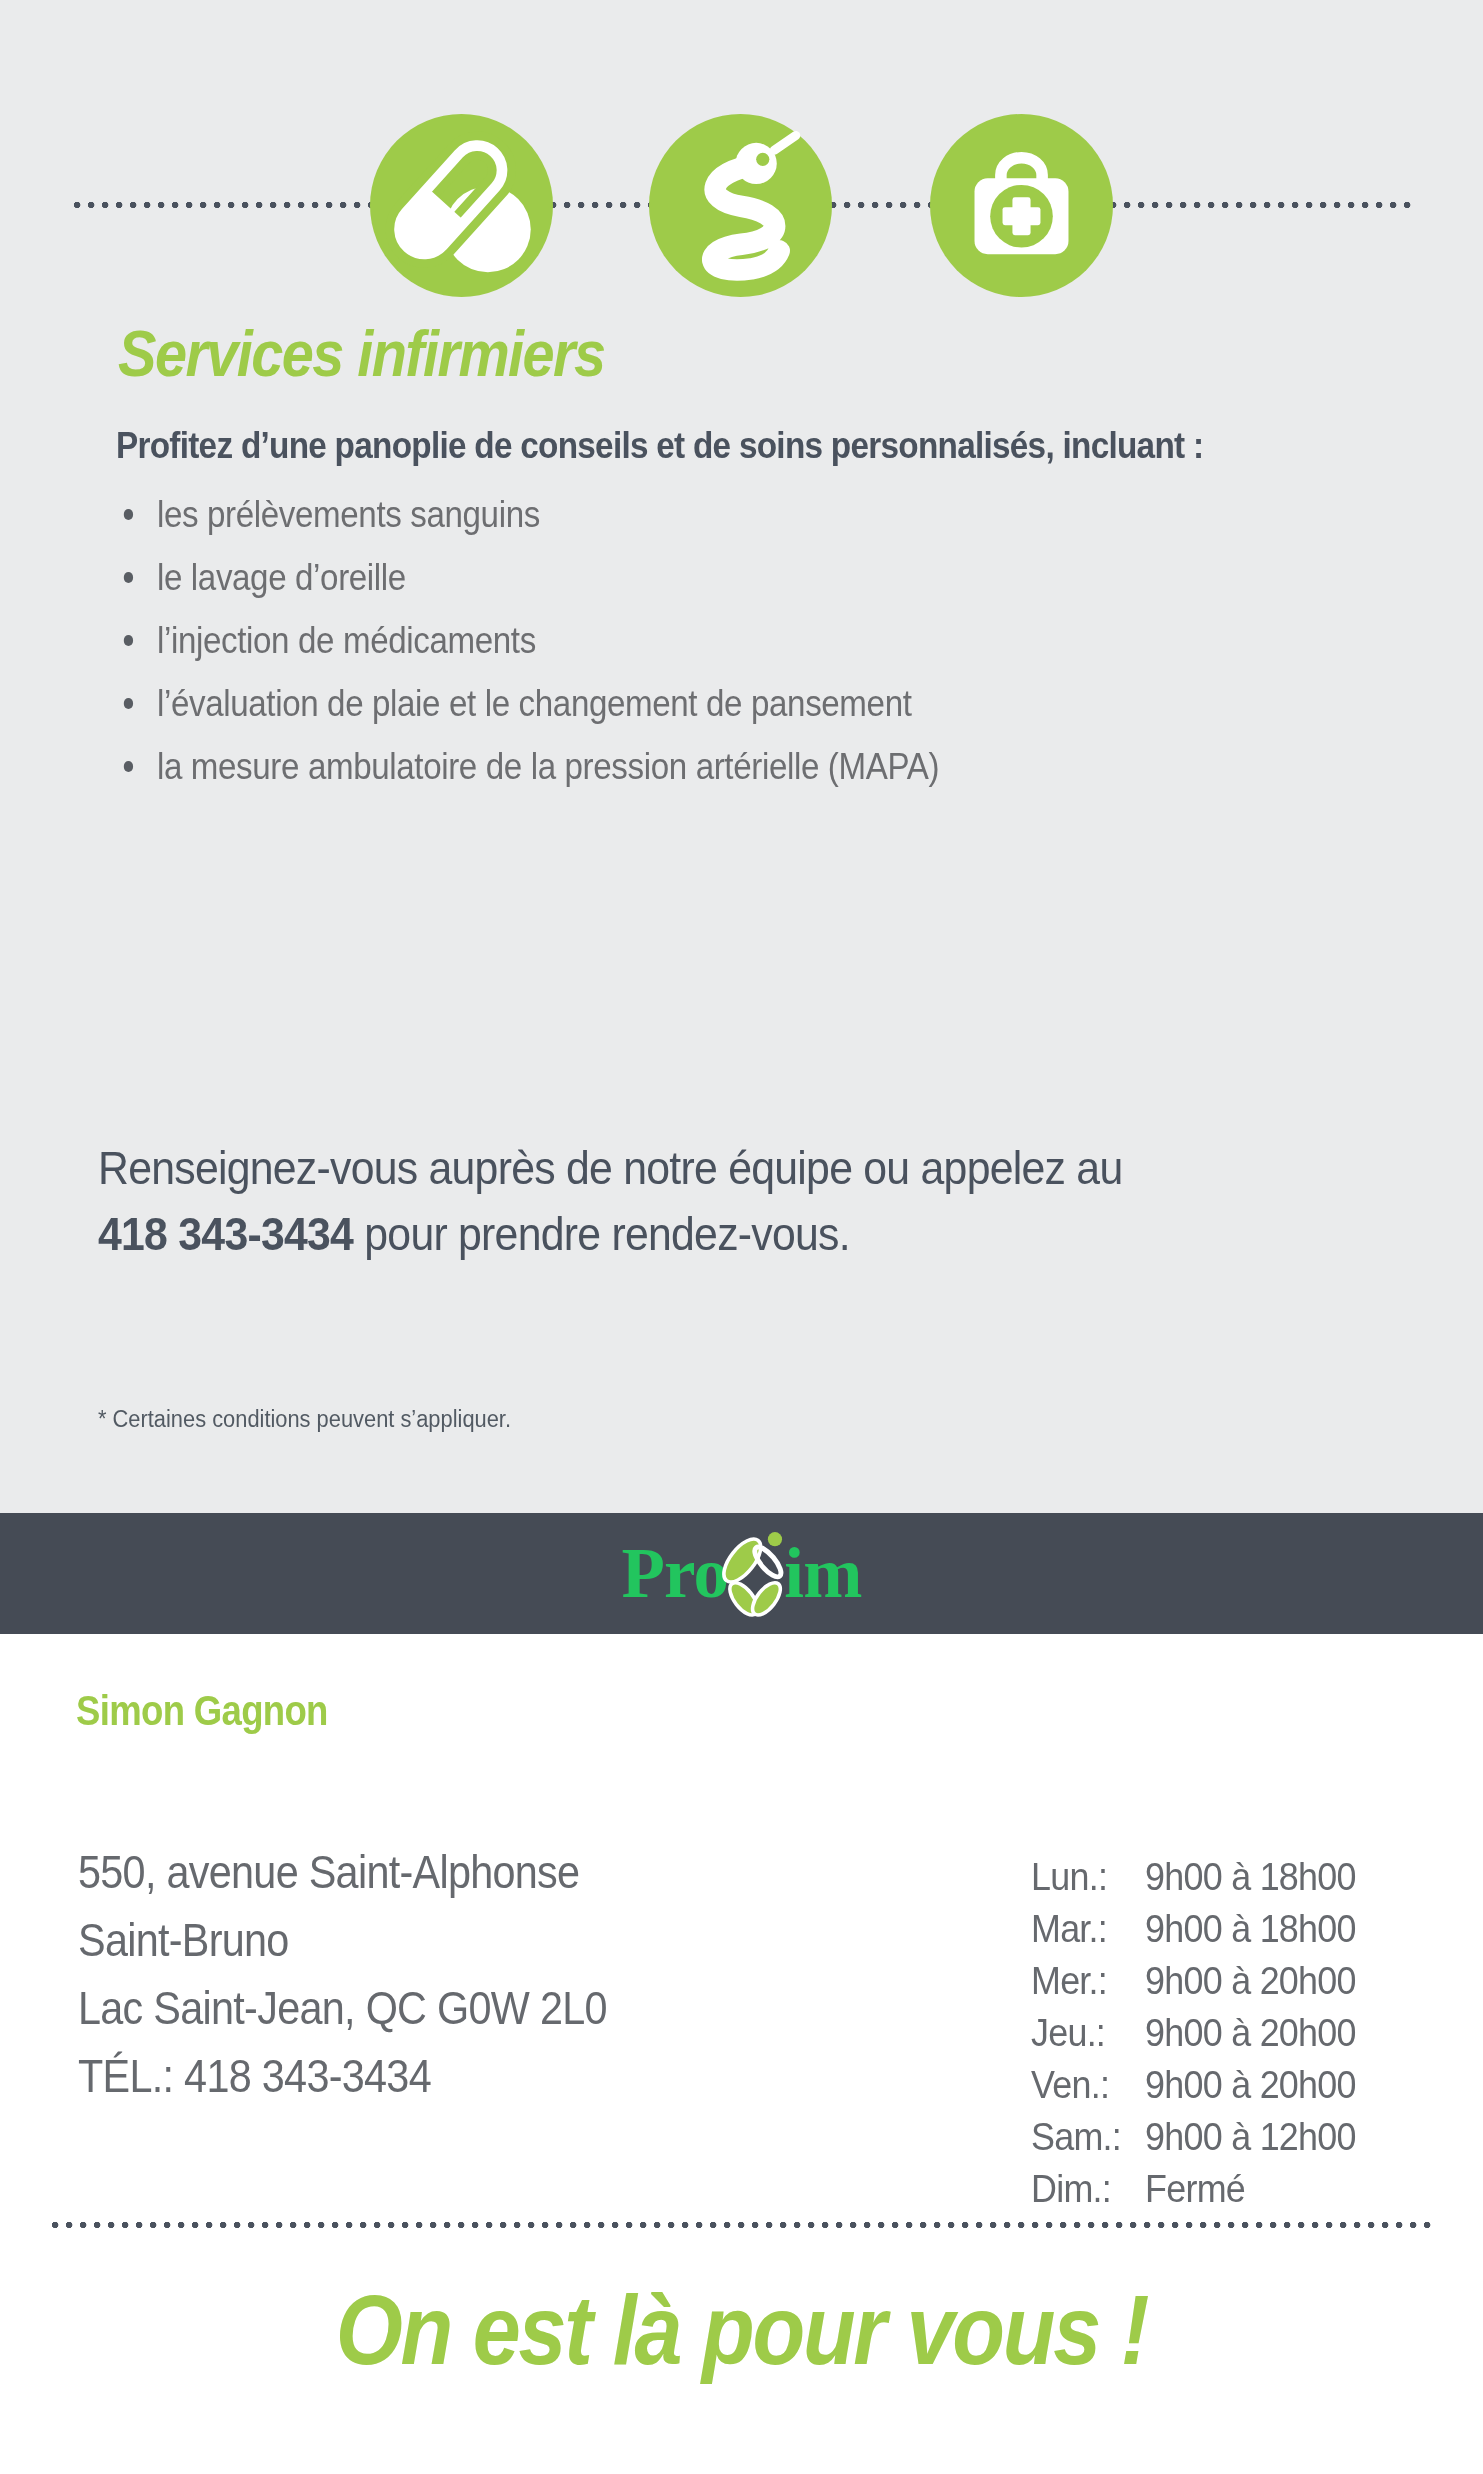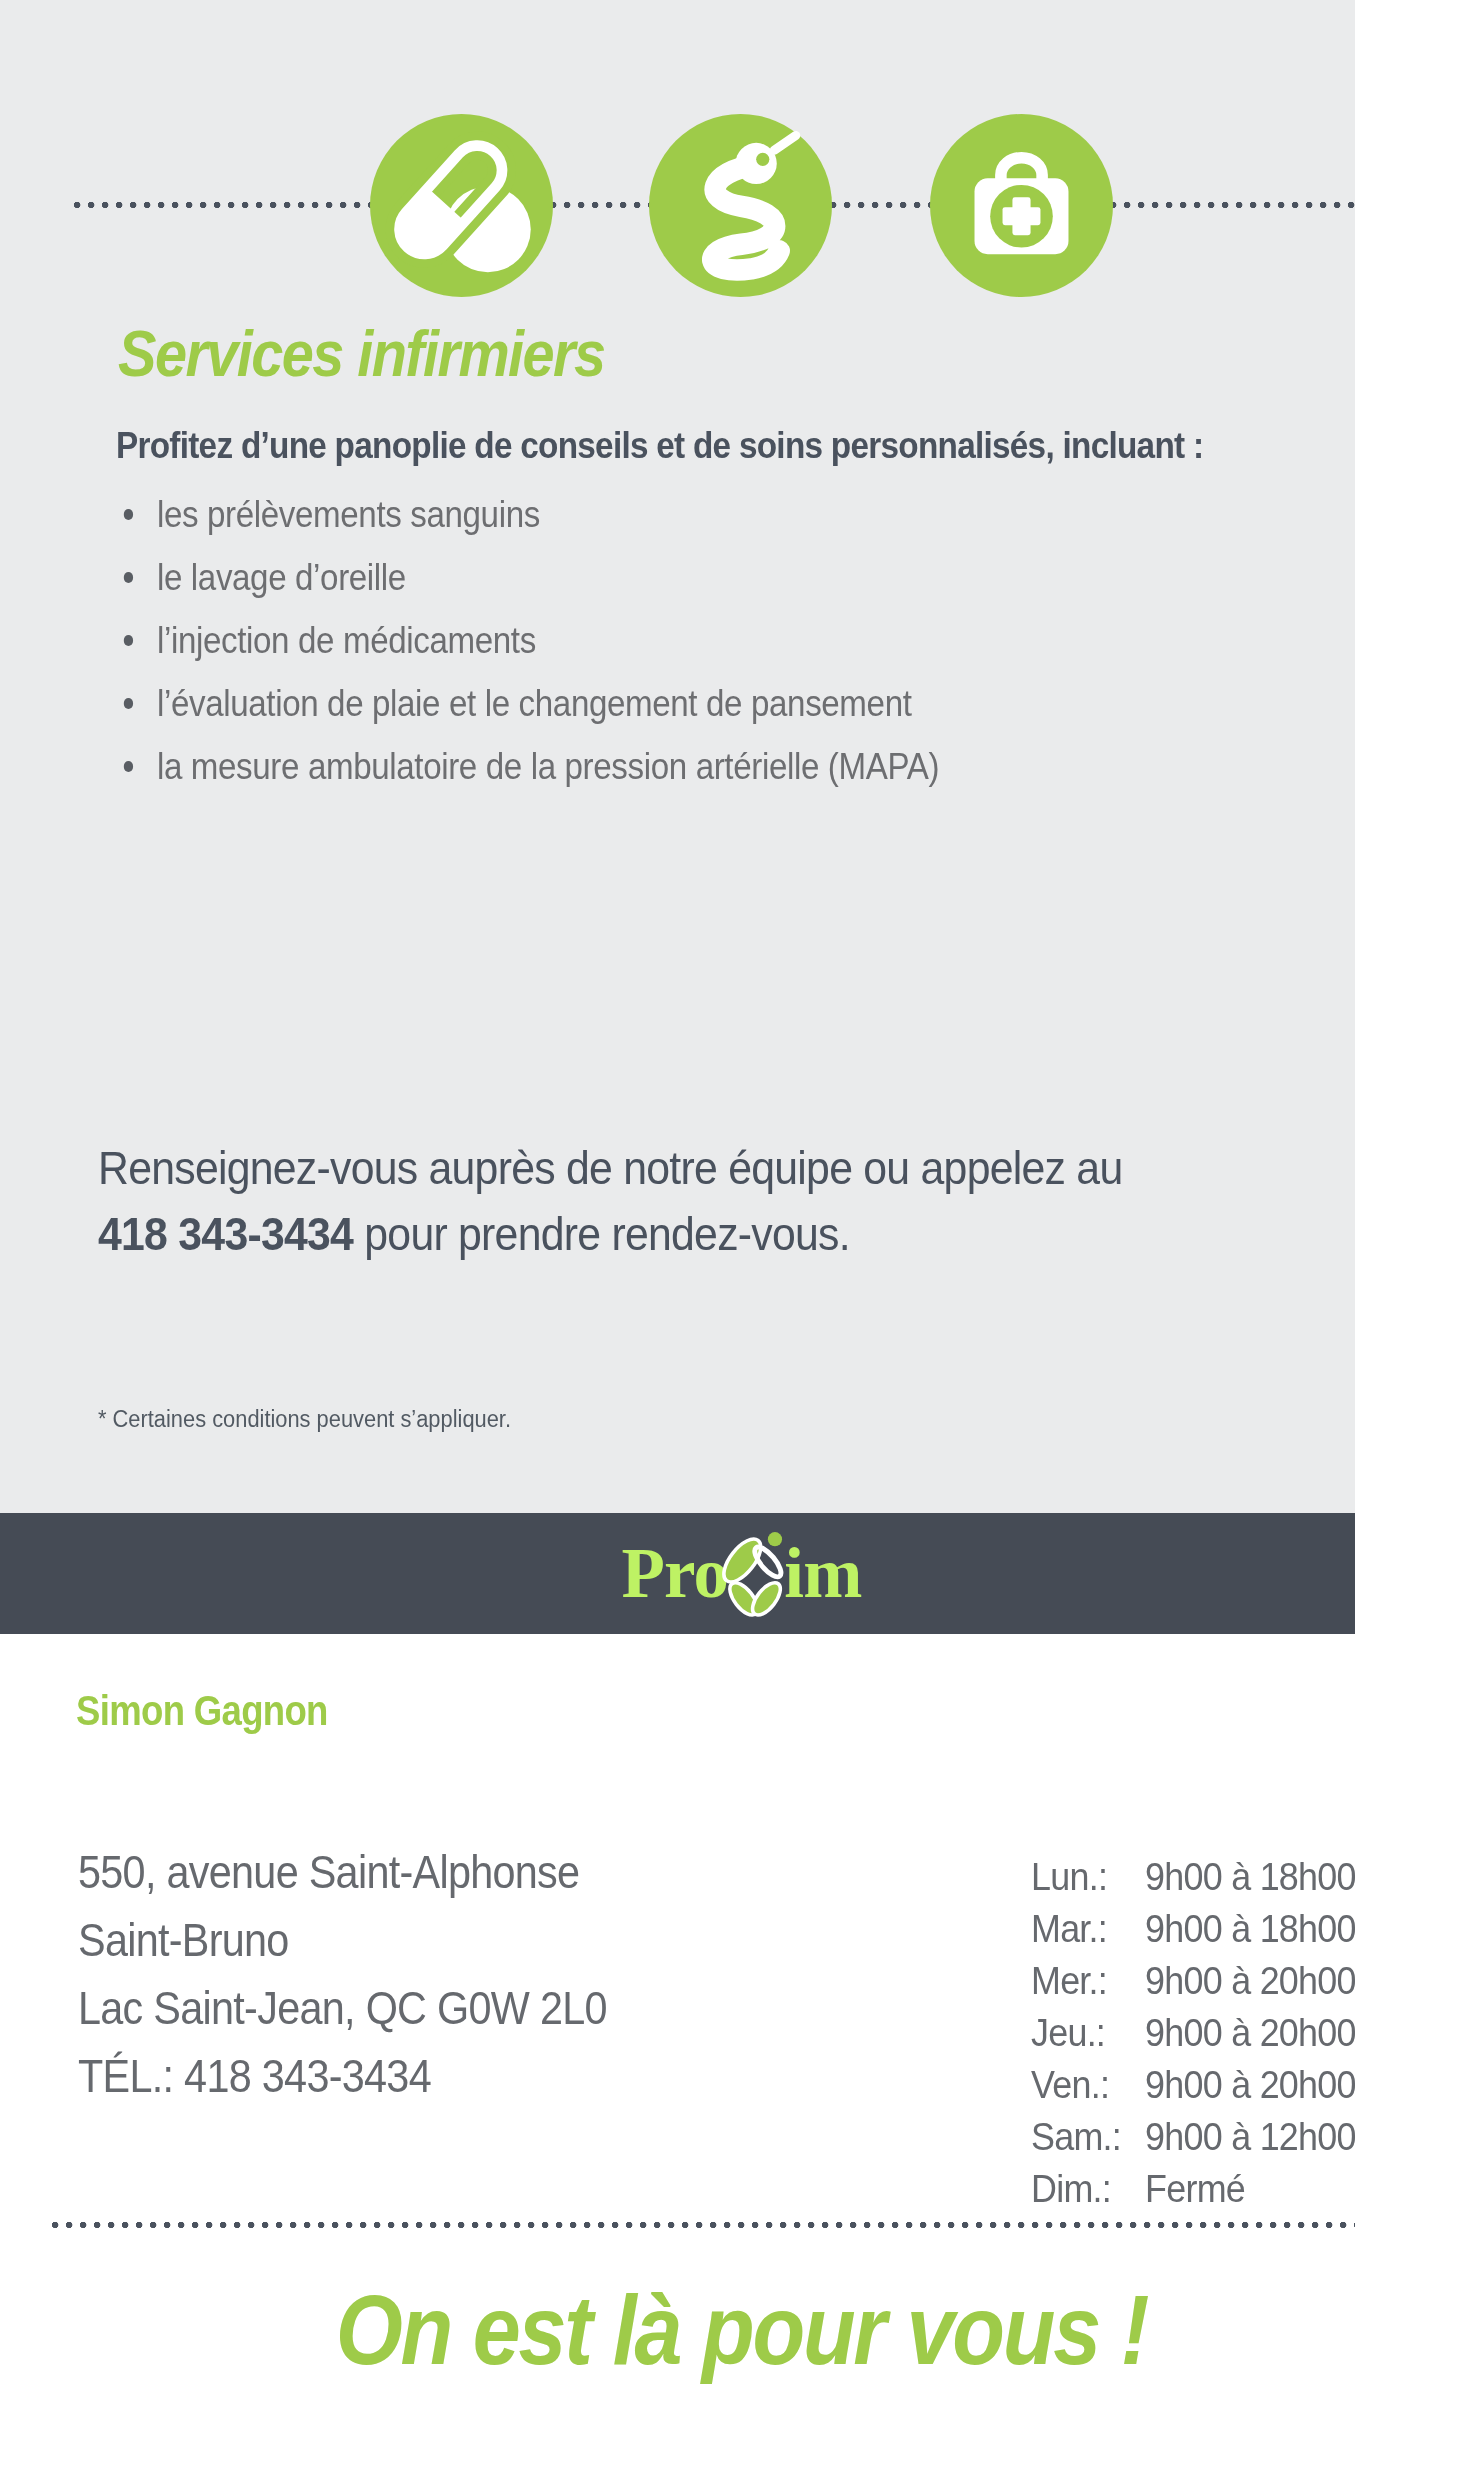--- a/index.html
+++ b/index.html
@@ -5,21 +5,21 @@
   :root{
     --brand-green:#9ecb49;
     --slate:#4a525e;
     --bar-bg:#454b55;
     --page-bg:#eaebec;
     --body-gray:#6d6e71;
     --muted-gray:#66696e;
   }
   html,body{margin:0;padding:0;background:#fff;}
   #page{
-    position:relative;width:1355px;height:2475px;overflow:hidden;
+    position:relative;width:1483px;height:2475px;overflow:hidden;
     font-family:"Liberation Sans",sans-serif;background:#ffffff;
   }
   .top-section{position:absolute;left:0;top:0;width:1483px;height:1513px;background:var(--page-bg);}
   .brand-bar{position:absolute;left:0;top:1513px;width:1483px;height:121px;background:var(--bar-bg);
     display:flex;align-items:center;justify-content:center;}
   .bottom-section{position:absolute;left:0;top:1634px;width:1483px;height:840px;background:#ffffff;}
 
   .dots{position:absolute;height:8.3px;
     background-image:radial-gradient(circle at 4.1px 4.1px, var(--slate) 3px, transparent 3.6px);
     background-size:14px 8.3px;background-repeat:repeat-x;}
@@ -46,21 +46,21 @@
 
   .cta{position:absolute;left:98px;top:1135px;color:var(--slate);
     font-size:46px;line-height:66px;letter-spacing:-0.8px;
     transform:scaleX(.93);transform-origin:left top;white-space:nowrap;}
   .cta b{font-weight:bold;}
 
   .disclaimer{position:absolute;left:98px;top:1406px;color:#525a63;font-size:23px;
     transform:scaleX(.95);transform-origin:left top;white-space:nowrap;}
 
   .proxim-logo{display:flex;align-items:center;}
-  .logo-text{font-family:"Liberation Serif",serif;font-weight:bold;color:#bef264;
+  .logo-text{font-family:"Liberation Serif",serif;font-weight:bold;color:#22c55e;
     font-size:71px;line-height:1;letter-spacing:-0.8px;}
   .proxim-logo svg{width:71px;height:98px;margin:0 -7.4px;display:block;}
 
   .pharmacist-name{position:absolute;left:76px;top:1686px;color:var(--brand-green);
     font-size:43px;font-weight:bold;letter-spacing:-0.8px;
     transform:scaleX(.85);transform-origin:left top;white-space:nowrap;}
 
   .address-block{position:absolute;left:78px;top:1838px;color:var(--muted-gray);
     font-size:47px;line-height:68px;letter-spacing:-0.8px;
     transform:scaleX(.88);transform-origin:left top;white-space:nowrap;}

